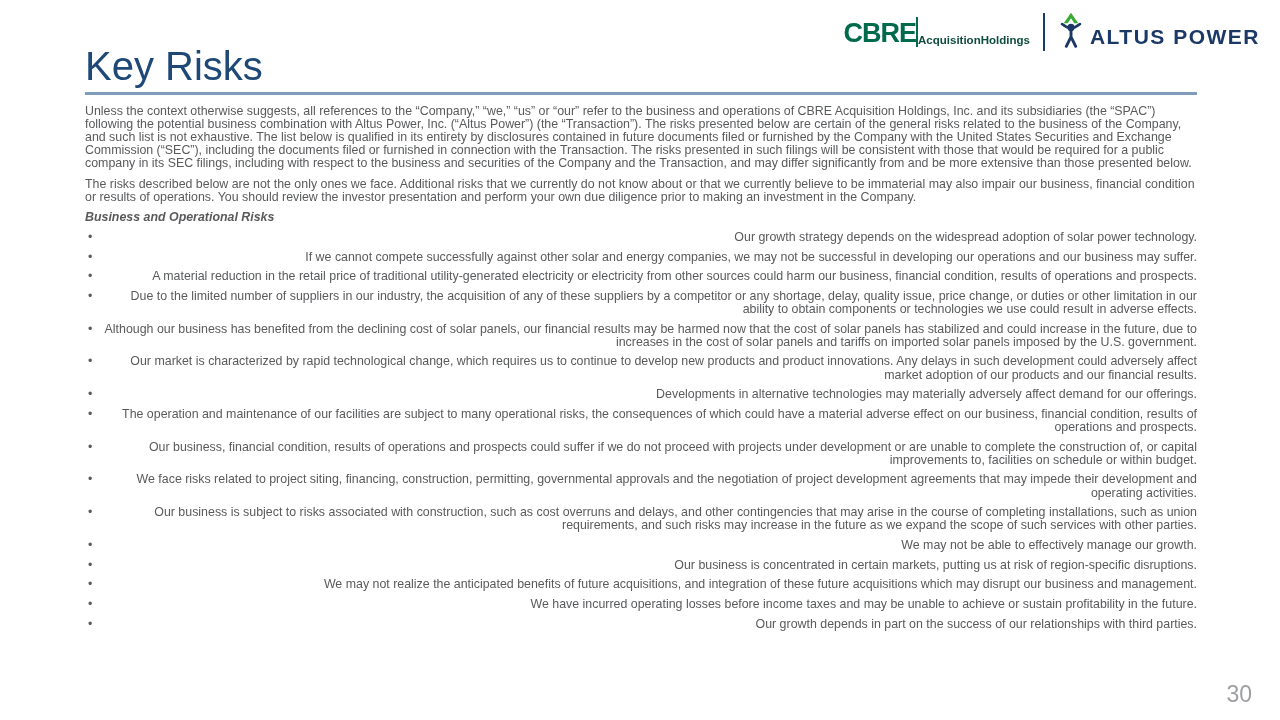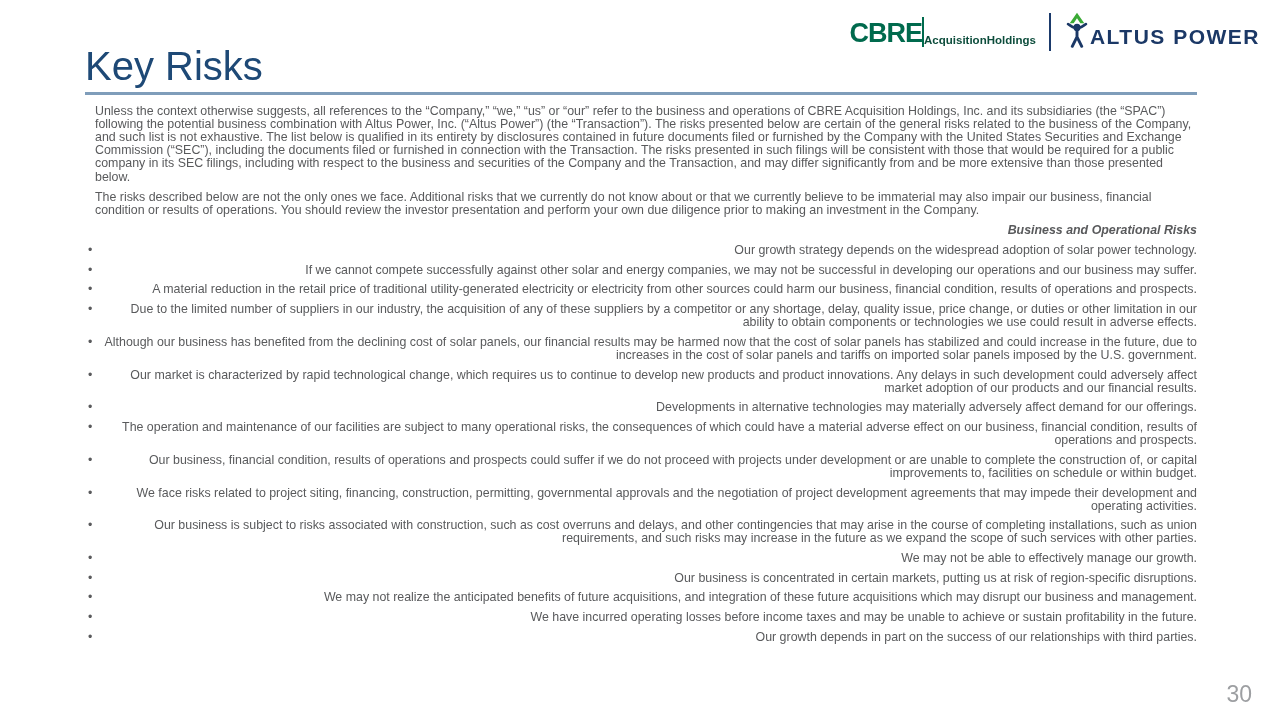--- a/index.html
+++ b/index.html
@@ -8,30 +8,30 @@
     font-family:"Liberation Sans", sans-serif; -webkit-font-smoothing:antialiased;
   }
   
   .logos{position:absolute;top:9px;right:20px;display:flex;align-items:center;gap:13px;height:46px;}
   .cbre-block{display:flex;align-items:flex-end;}
   .cbre-word{font-size:27px;font-weight:bold;color:#006a4d;letter-spacing:-1px;line-height:1;}
   .cbre-bar{width:2px;height:30px;background:#006a4d;}
   .cbre-sub{display:flex;flex-direction:row;justify-content:center;color:#0d4d3c;
     font-size:11.5px;font-weight:bold;line-height:1.15;}
   .logo-divider{width:2px;height:38px;background:#1b3a6b;}
-  .altus-block{display:flex;align-items:flex-end;}
+  .altus-block{display:flex;align-items:flex-end;gap:6px;}
   .altus-word{font-size:21px;font-weight:bold;color:#1b3866;letter-spacing:1.5px;line-height:1;padding-bottom:5px;}
   
   .main{position:absolute;left:85px;top:44px;width:1112px;}
   h1.title{margin:0;font-size:40px;font-weight:500;color:#1e4976;line-height:1.12;letter-spacing:0;}
   .title-rule{height:0;border-top:3px solid #7f9dba;margin-top:3px;margin-bottom:10px;}
   
   .body-copy{color:#595a5c;font-size:12.4px;line-height:1.06;}
-  .body-copy p{margin:0 0 7px 10px;}
-  .section-heading{font-weight:bold;font-style:italic;margin:0 0 5px 0;color:#595a5c;text-align:right;}
+  .body-copy p{margin:0 0 7px 0;}
+  .section-heading{font-weight:bold;font-style:italic;margin:0 0 5px 0;color:#595a5c;}
   ul.risk-list{list-style:none;margin:0;padding:0;text-align:right;}
   ul.risk-list li{position:relative;padding-left:18px;margin-bottom:6.5px;}
   ul.risk-list li::before{content:"\2022";position:absolute;left:3px;top:0;color:#595a5c;}
   
   .page-number{position:absolute;right:28px;bottom:14px;font-size:23px;color:#9d9fa2;line-height:1;}
 </style>
 </head>
 <body>
 
 <div class="slide">

